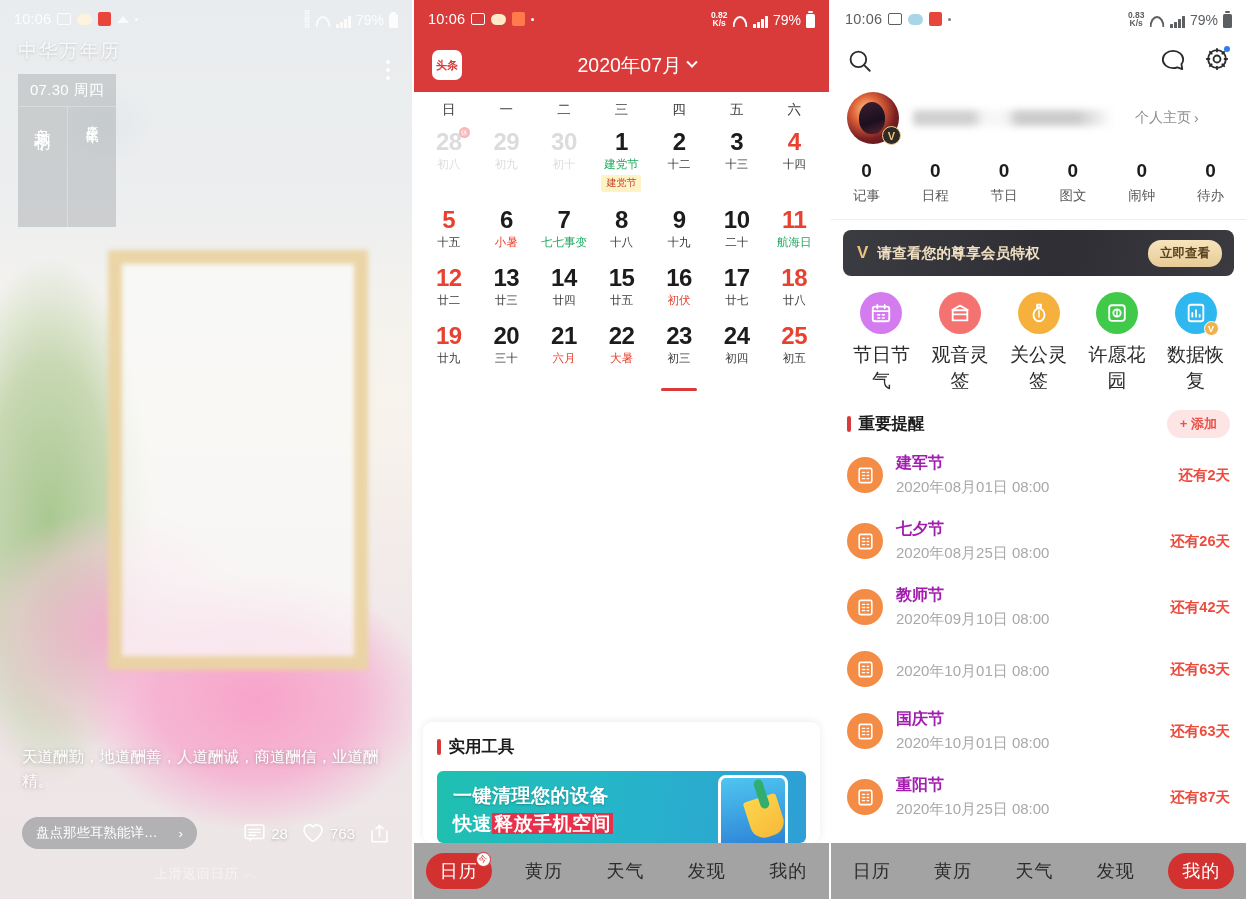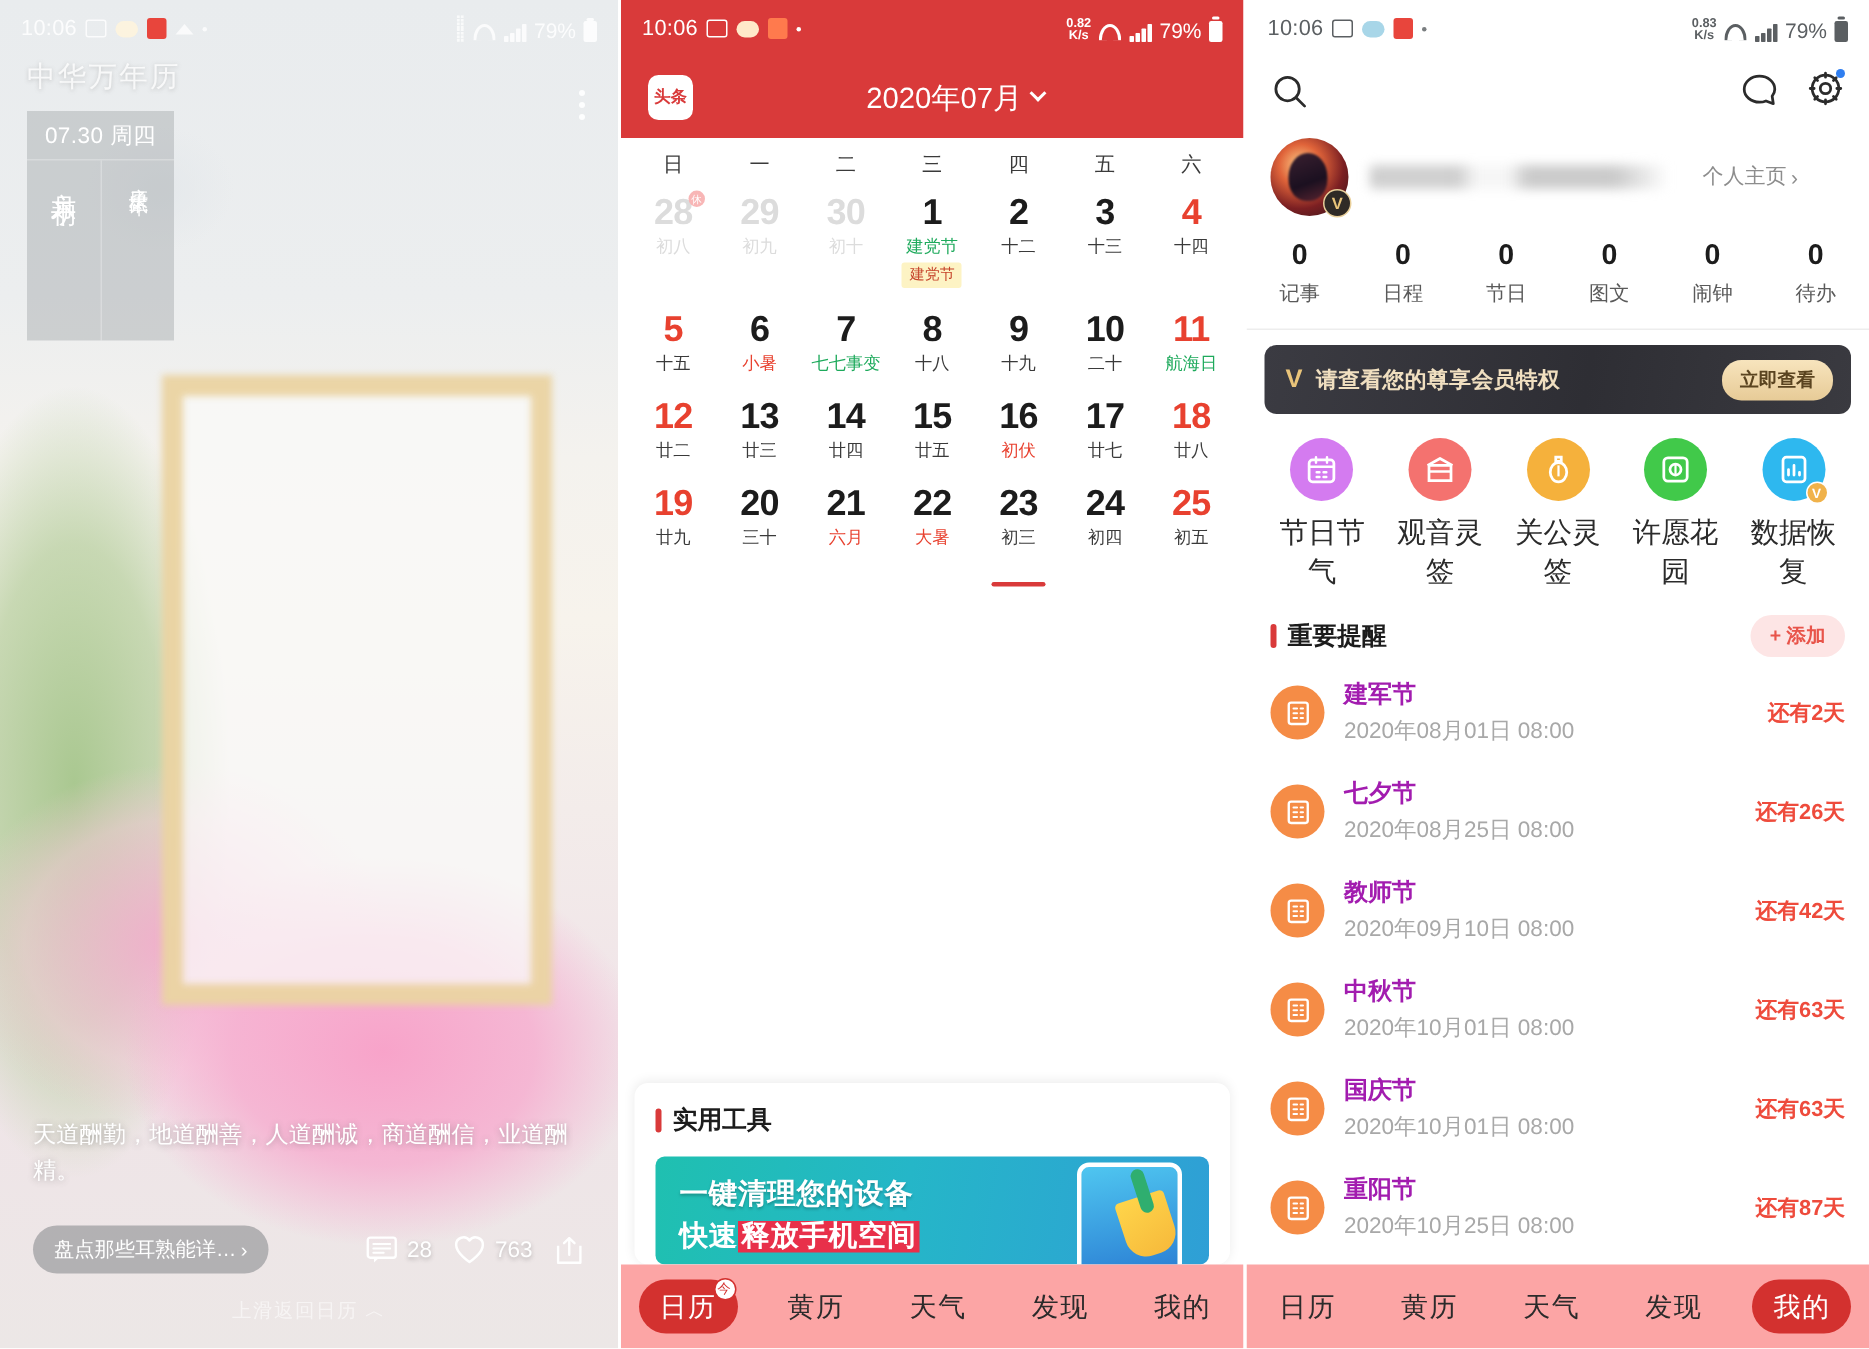--- a/index.html
+++ b/index.html
@@ -67,21 +67,21 @@
   .dc-col + .dc-col { border-left:1px solid rgba(255,255,255,.28); }
   .vtext { writing-mode: vertical-rl; text-orientation: upright; color:#fff; letter-spacing:2px; }
   .vtext.big { font-size:17px; }
   .vtext.sm { font-size:13px; }
 
   .p1-bottom { position:absolute; left:0; right:0; bottom:0; padding:0 22px 16px; z-index:10; }
   .p1-quote { color:#fff; font-size:15.5px; line-height:1.55; text-shadow:0 1px 4px rgba(90,90,90,.45); margin-bottom:24px; }
   .p1-actionrow { display:flex; align-items:center; justify-content:space-between; }
   .p1-pill {
     background:rgba(120,124,128,.5); color:#fff; font-size:13.5px;
-    border-radius:16px; padding:7px 14px; display:flex; align-items:center; gap:3px;
+    border-radius:16px; padding:7px 14px; display:flex; align-items:center; gap:21px;
   }
   .p1-stats { display:flex; align-items:center; gap:14px; color:#fff; font-size:15px; }
   .p1-stat { display:flex; align-items:center; gap:6px; text-shadow:0 1px 3px rgba(90,90,90,.4); }
   .p1-hint { text-align:center; color:rgba(255,255,255,.55); font-size:13px; margin-top:16px; letter-spacing:1px;}
 
   
   .p2-head { background:#d93a3a; }
   .p2-nav { height:54px; display:flex; align-items:center; justify-content:space-between; padding:0 18px; }
   .tt-logo { width:30px;height:30px;border-radius:7px;background:#fff; display:flex;align-items:center;justify-content:center;
              color:#d93a3a; font-size:11px; font-weight:700; line-height:1; }
@@ -121,21 +121,21 @@
   .ad-l2 { font-size:19px; font-weight:800; color:#fff; letter-spacing:.5px; margin-top:2px; }
   .ad-hl { background:#e8304a; color:#fff; padding:0 2px; }
   .ad-phone { position:absolute; right:18px; top:4px; width:70px; height:76px; border-radius:8px;
               background:linear-gradient(170deg,#4fc6f0,#2b7fd4); border:3px solid #fff; }
   .ad-broom { position:absolute; right:24px; top:26px; width:34px;height:40px;
               background:linear-gradient(160deg,#ffd54a,#f6b93b); border-radius:3px 3px 14px 14px; transform:rotate(-18deg); }
   .ad-handle { position:absolute; right:40px; top:8px; width:9px;height:30px;background:#2fae6f;border-radius:5px;transform:rotate(-18deg);}
 
   
   .tabbar {
-    position:absolute; left:0; right:0; bottom:0; height:56px; background:#fca5a5;
+    position:absolute; left:0; right:0; bottom:0; height:56px; background:#a3a3a3;
     display:flex; align-items:center; justify-content:space-around; z-index:30;
   }
   .tab { font-size:18px; color:#2b2b2b; position:relative; padding:6px 10px; letter-spacing:1px;}
   .tab.active { background:#d3312f; color:#fff; border-radius:18px; padding:6px 14px; }
   .tab-badge { position:absolute; top:-1px; right:1px; width:15px;height:15px;border-radius:50%;
                background:#fff; color:#d3312f; font-size:9px; display:flex;align-items:center;justify-content:center;
                border:1.5px solid #d3312f; }
 
   
   .p3-top { height:46px; display:flex;align-items:center;justify-content:space-between;padding:0 16px; }
@@ -673,21 +673,20 @@
           <div class="rem-r">还有42天</div>
         </div>
         <div class="rem">
           <div class="rem-ic">
             <svg width="19" height="19" viewBox="0 0 24 24" fill="none">
               <rect x="4" y="3" width="16" height="18" rx="2" stroke="#fff" stroke-width="2"></rect>
               <path d="M8 8h3M8 12h3M8 16h3M14 8h2M14 12h2M14 16h2" stroke="#fff" stroke-width="1.7" stroke-linecap="round"></path>
             </svg>
           </div>
           <div class="rem-body">
-            <div class="rem-t">中秋节</div>
             <div class="rem-d">2020年10月01日  08:00</div>
           </div>
           <div class="rem-r">还有63天</div>
         </div>
         <div class="rem">
           <div class="rem-ic">
             <svg width="19" height="19" viewBox="0 0 24 24" fill="none">
               <rect x="4" y="3" width="16" height="18" rx="2" stroke="#fff" stroke-width="2"></rect>
               <path d="M8 8h3M8 12h3M8 16h3M14 8h2M14 12h2M14 16h2" stroke="#fff" stroke-width="1.7" stroke-linecap="round"></path>
             </svg>

